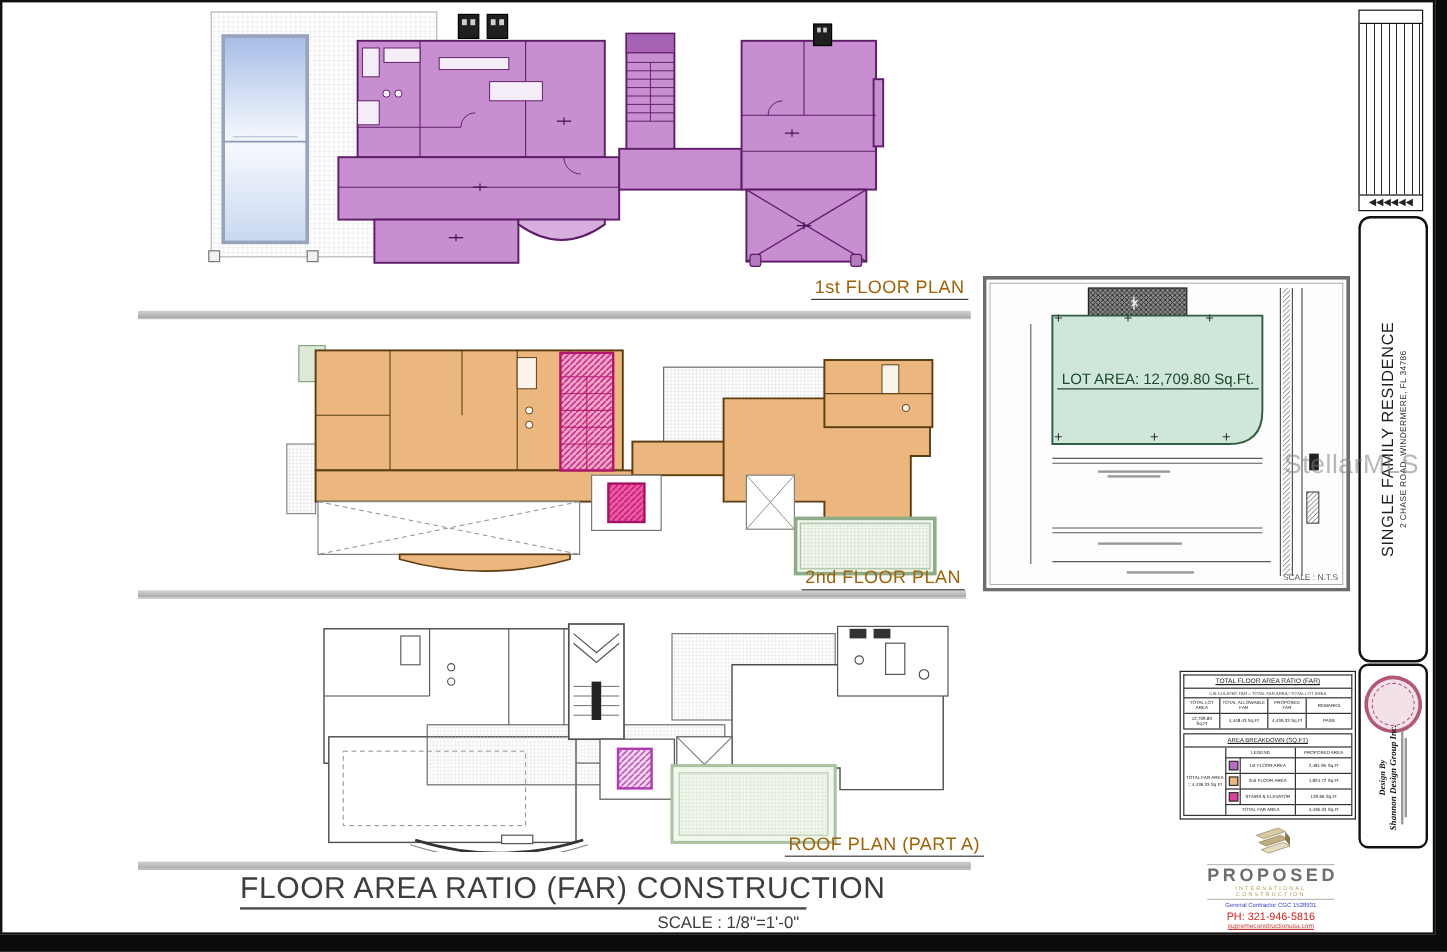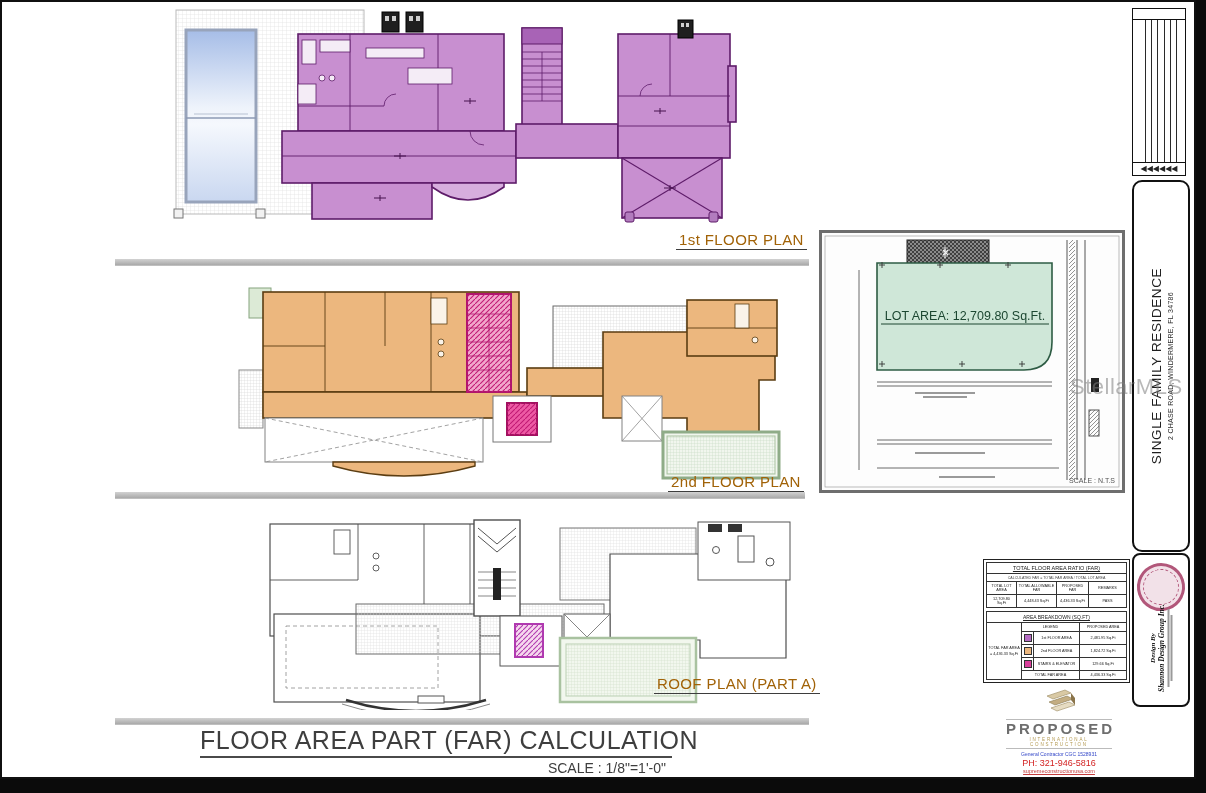--- a/index.html
+++ b/index.html
@@ -370,24 +370,24 @@
     <rect x="270" y="180" width="10" height="26" fill="url(#spdiag)" stroke="#555"></rect>
     <text x="296" y="253" text-anchor="end" font-size="7" fill="#555">SCALE : N.T.S</text>
   </svg>
 
   <div class="bar" style="left:113px;top:257px;width:694px;"></div>
   <div class="bar" style="left:113px;top:490px;width:690px;"></div>
   <div class="bar" style="left:113px;top:716px;width:694px;"></div>
 
   <div class="plan-label" style="left:674px;top:229px;">1st FLOOR PLAN</div>
   <div class="plan-label" style="left:666px;top:471px;">2nd FLOOR PLAN</div>
-  <div class="plan-label" style="left:652px;top:673px;">ROOF PLAN (PART A)</div>
+  <div class="plan-label" style="left:652px;top:693px;">ROOF PLAN (PART A)</div>
 
   <div id="far-title">
-    <div class="t">FLOOR AREA PART (FAR) CALCULATION</div>
+    <div class="t">FLOOR AREA RATIO (FAR) CONSTRUCTION</div>
     <div class="s">SCALE : 1/8"=1'-0"</div>
   </div>
 
   <div id="fartab">
     <div class="tt">
       <span>TOTAL FLOOR AREA RATIO (FAR)</span></div>
     <div class="note">CALCULATED FAR = TOTAL FAR AREA / TOTAL LOT AREA</div>
     <div class="g4">
       <div>TOTAL LOT AREA</div>
       <div>TOTAL ALLOWABLE FAR</div>

